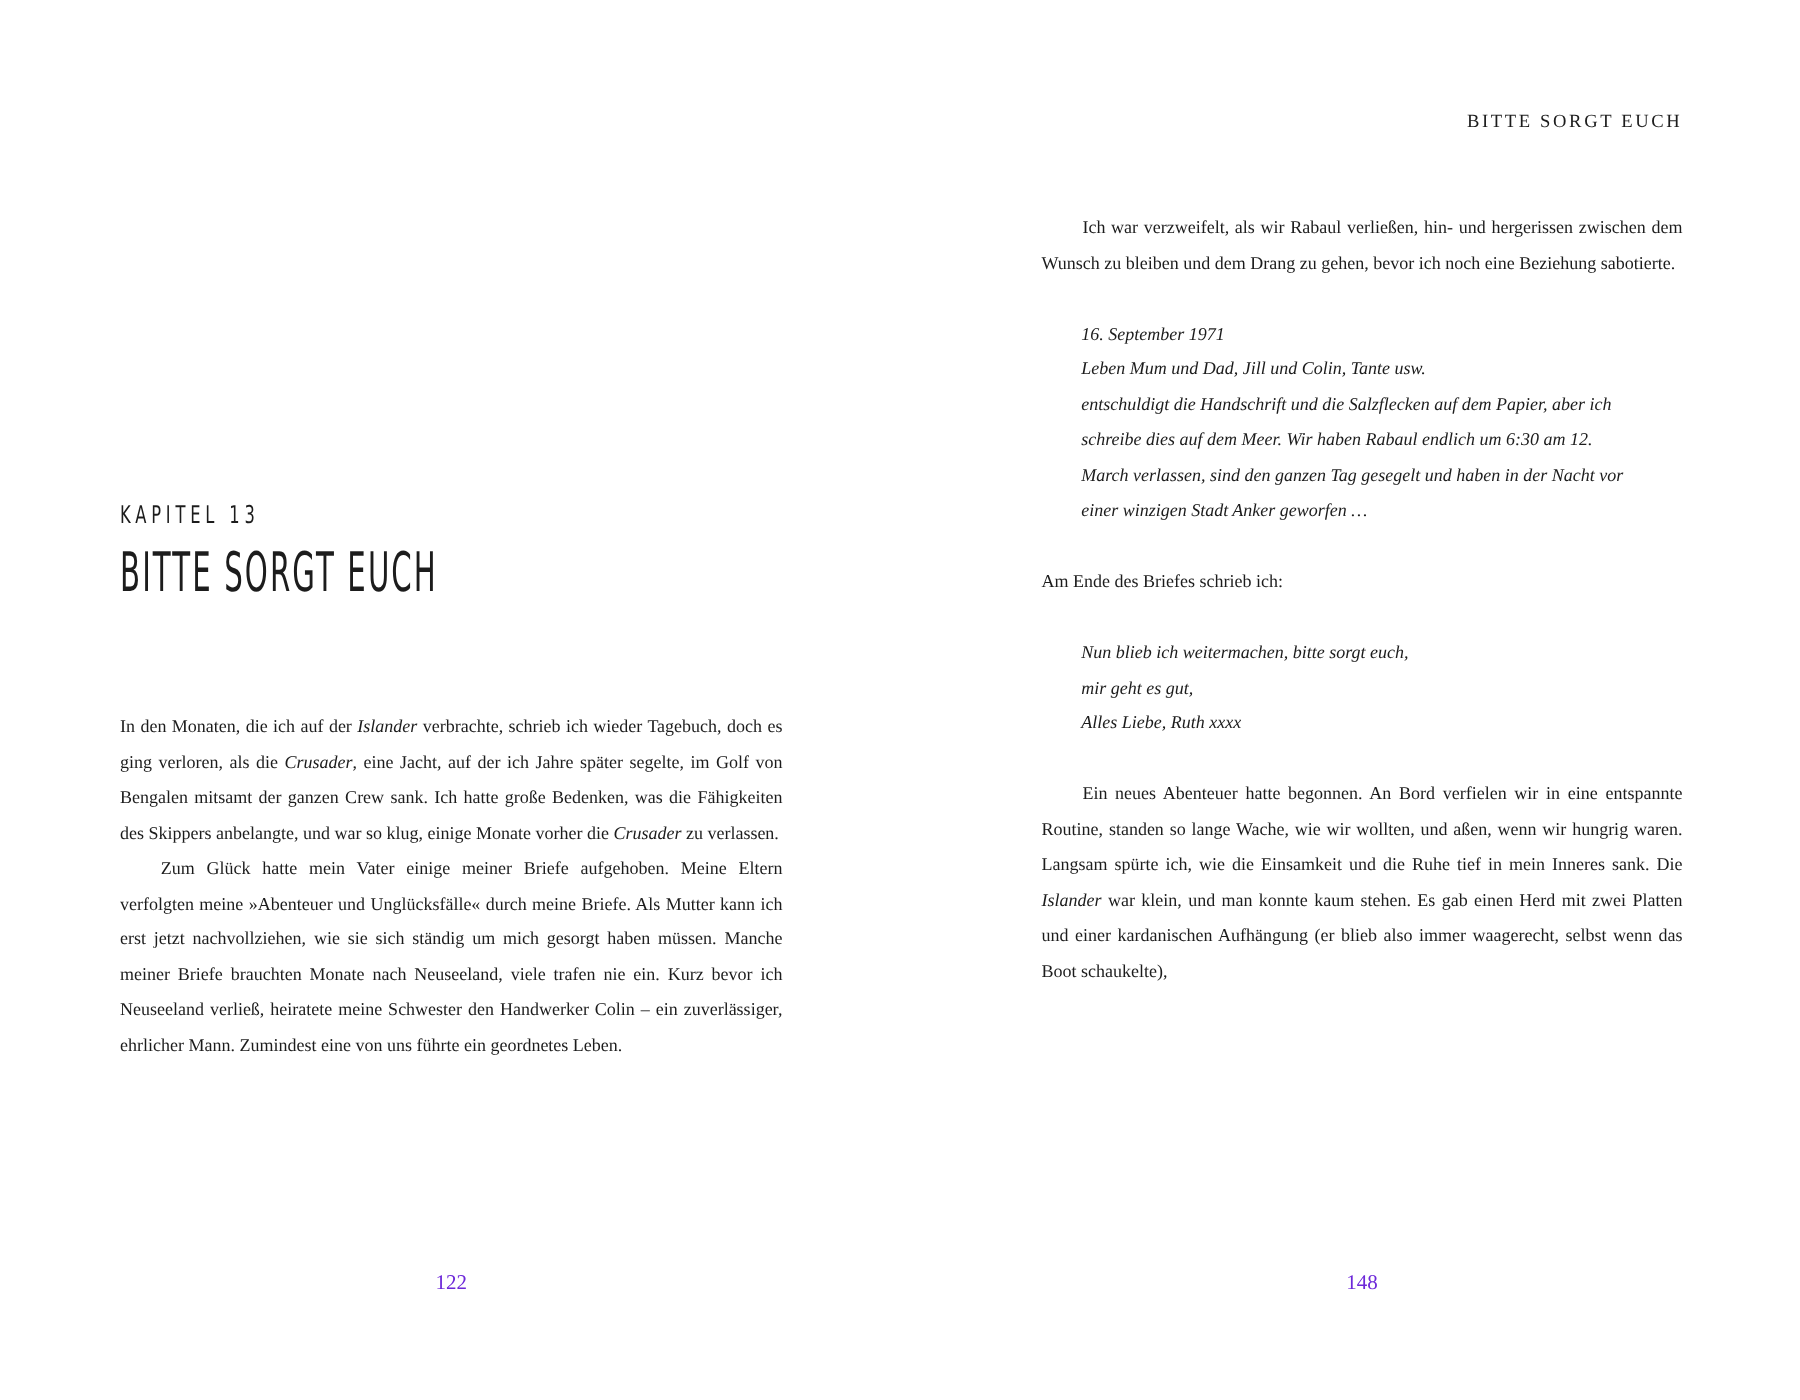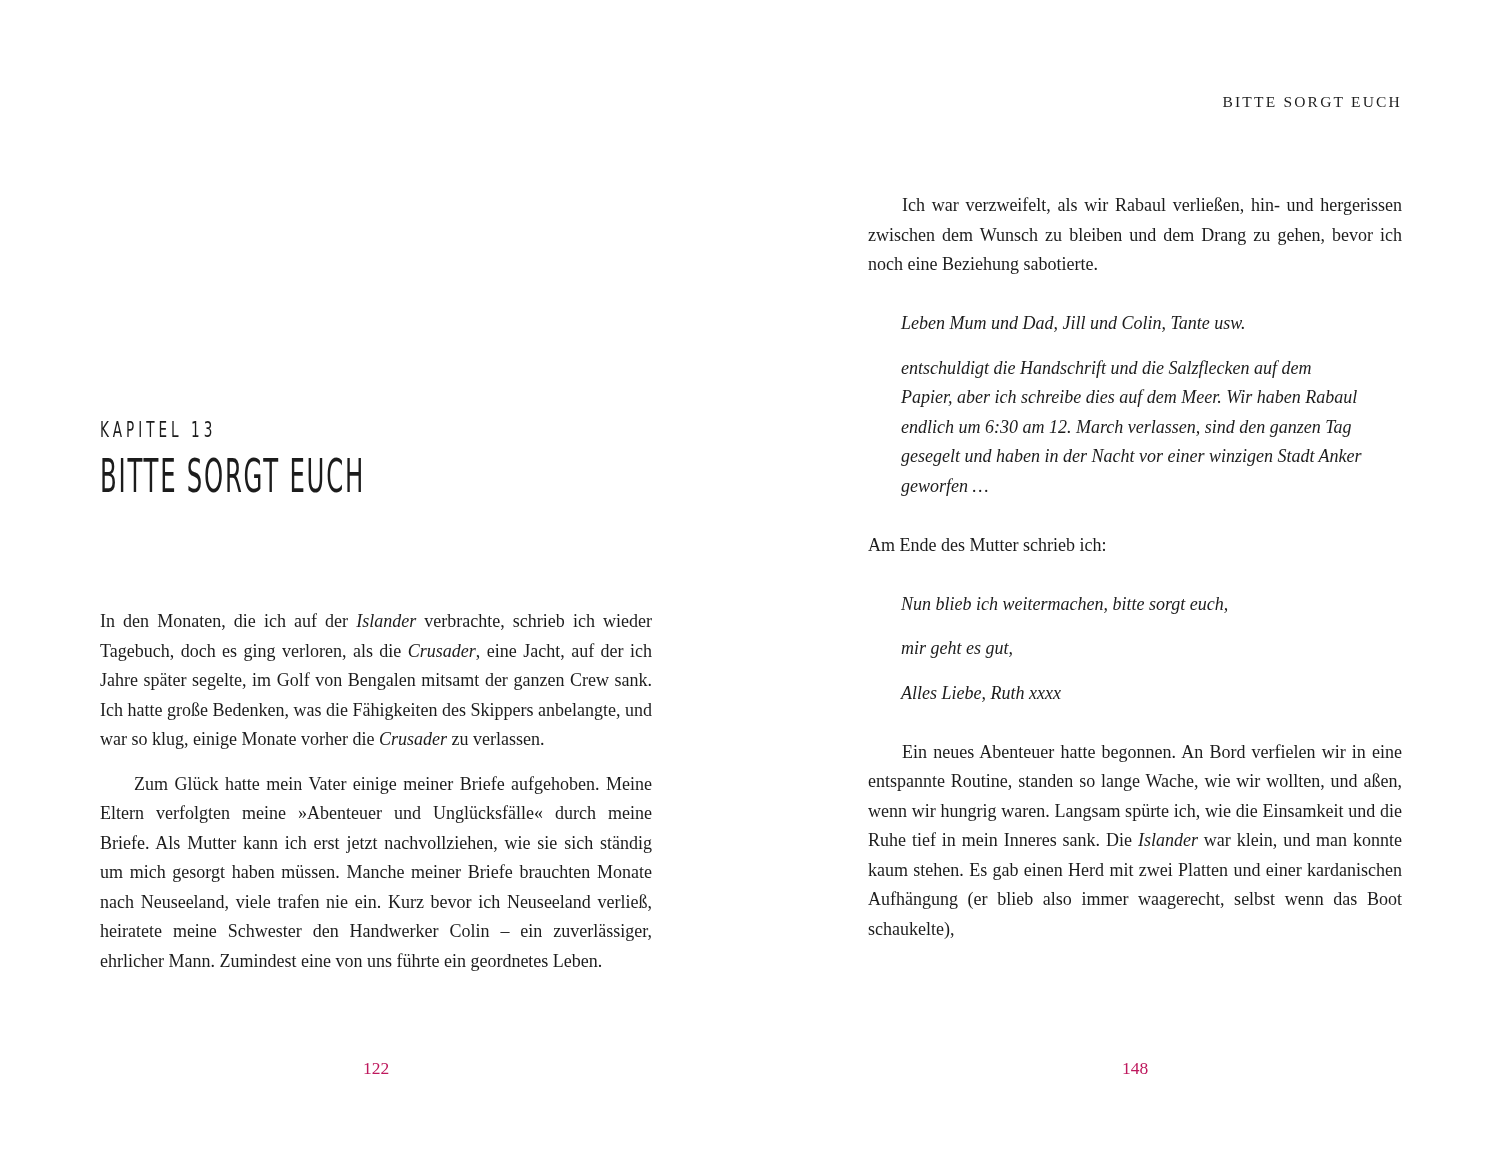--- a/index.html
+++ b/index.html
@@ -64,23 +64,22 @@
   .right-body {
     position: absolute;
     left: 868px;
     top: 176px;
     width: 534px;
   }
 
   
   .block { margin: 0; }
   .block .line {
-    font-size: 18px;
+    font-size: 15px;
     line-height: 29.5px;
-    margin-top: 15px;
   }
   .block.paragraph .line {
     text-align: justify;
     hyphens: auto;
   }
   .block.paragraph.indent .line {
     text-indent: 34px;
   }
   .block.letter {
     margin: 29.5px 40px 29.5px 33px;
@@ -91,21 +90,21 @@
   }
 
   em { font-style: italic; }
 
   
   .pagenum {
     position: absolute;
     top: 1058px;
     font-size: 17.5px;
     text-align: center;
-    color: #be185d;
+    color: #6d28d9;
   }
   .pagenum.left  { left: 100px; width: 552px; }
   .pagenum.right { left: 868px; width: 534px; }
 </style>
 </head>
 <body>
 
 <div class="spread">
 
   <div>
@@ -122,25 +121,26 @@
     <div class="pagenum left">122</div>
   </div>
 
   <div>
     <div class="running-header">BITTE SORGT EUCH</div>
     <div class="right-body">
         <div class="block paragraph indent">
           <div class="line"><span>Ich war verzweifelt, als wir Rabaul verließen, hin- und hergerissen zwischen dem Wunsch zu bleiben und dem Drang zu gehen, bevor ich noch eine Beziehung sabotierte.</span></div>
         </div>
         <div class="block letter">
+          <div class="line"><span>16. September 1971</span></div>
           <div class="line"><span>Leben Mum und Dad, Jill und Colin, Tante usw.</span></div>
           <div class="line"><span>entschuldigt die Handschrift und die Salzflecken auf dem Papier, aber ich schreibe dies auf dem Meer. Wir haben Rabaul endlich um 6:30 am 12. March verlassen, sind den ganzen Tag gesegelt und haben in der Nacht vor einer winzigen Stadt Anker geworfen …</span></div>
         </div>
         <div class="block paragraph">
-          <div class="line"><span>Am Ende des Mutter schrieb ich:</span></div>
+          <div class="line"><span>Am Ende des Briefes schrieb ich:</span></div>
         </div>
         <div class="block letter">
           <div class="line"><span>Nun blieb ich weitermachen, bitte sorgt euch,</span></div>
           <div class="line"><span>mir geht es gut,</span></div>
           <div class="line"><span>Alles Liebe, Ruth xxxx</span></div>
         </div>
         <div class="block paragraph indent">
           <div class="line"><span>Ein neues Abenteuer hatte begonnen. An Bord verfielen wir in eine entspannte Routine, standen so lange Wache, wie wir wollten, und aßen, wenn wir hungrig waren. Langsam spürte ich, wie die Einsamkeit und die Ruhe tief in mein Inneres sank. Die </span><em>Islander</em><span> war klein, und man konnte kaum stehen. Es gab einen Herd mit zwei Platten und einer kardanischen Aufhängung (er blieb also immer waagerecht, selbst wenn das Boot schaukelte),</span></div>
         </div>
       </div>

